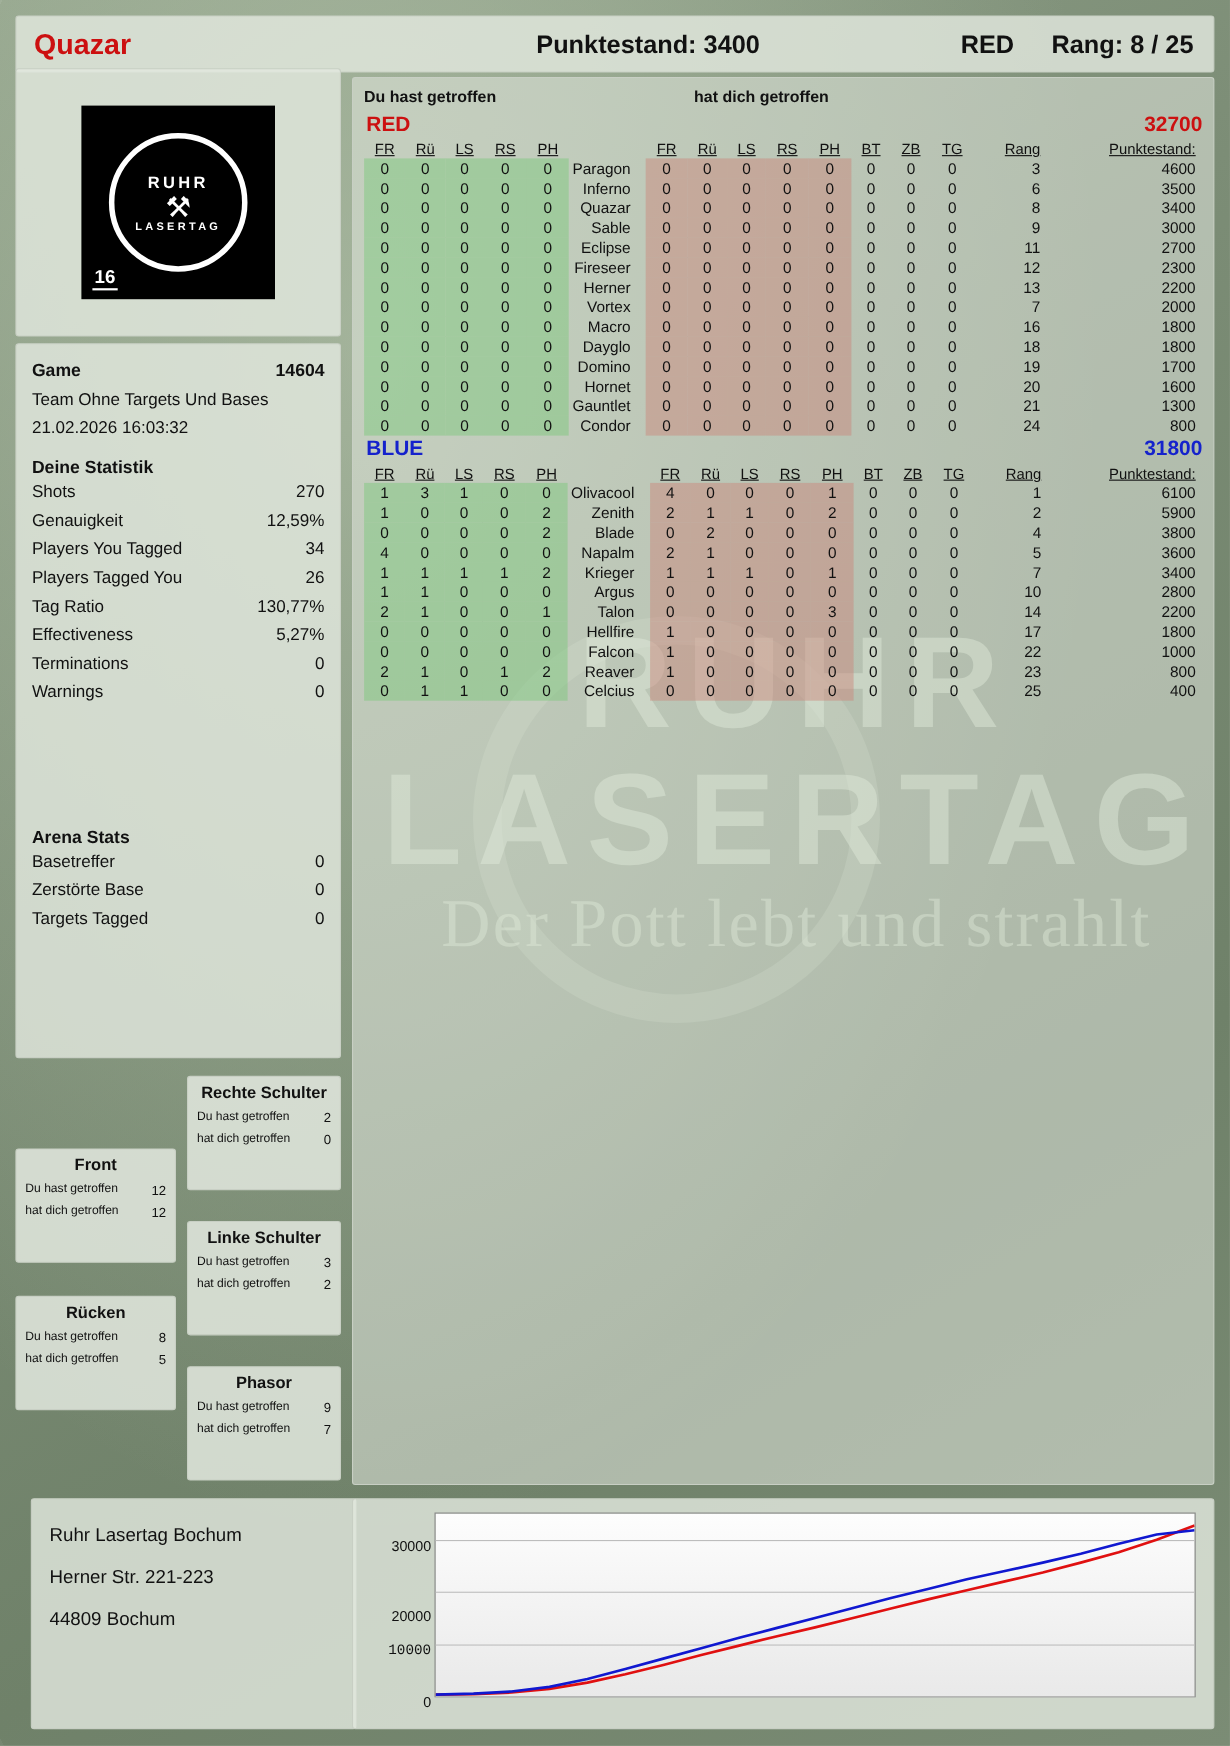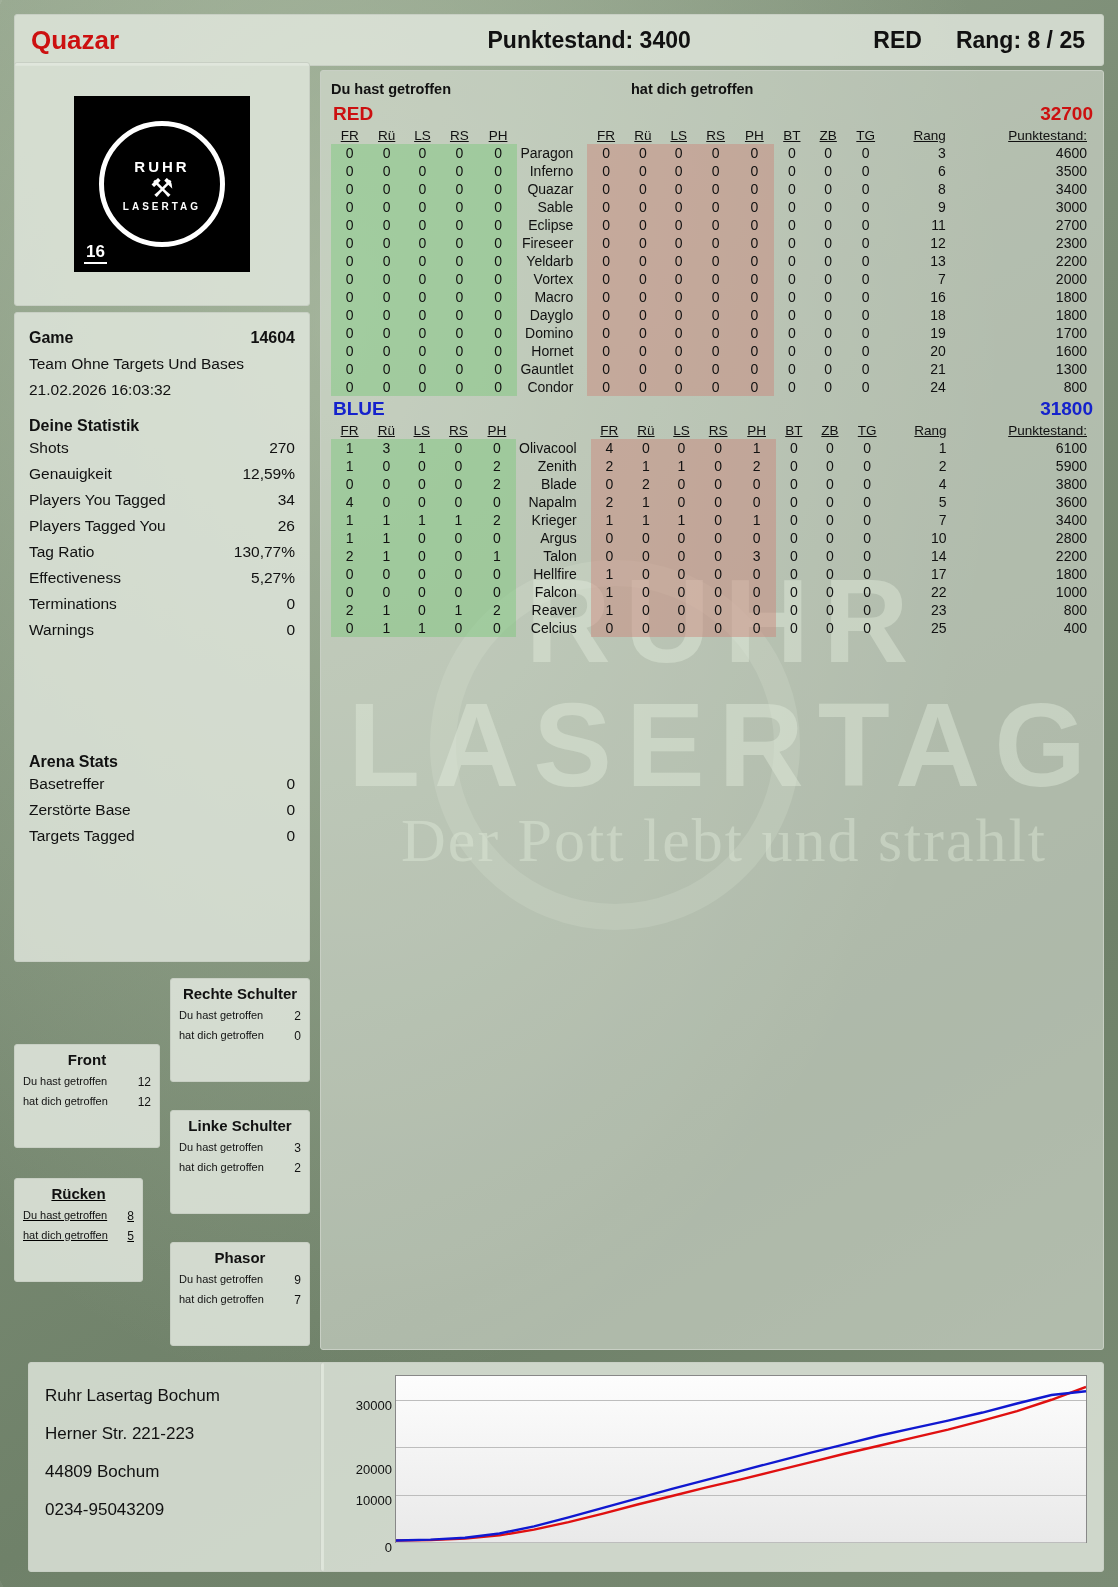--- a/index.html
+++ b/index.html
@@ -83,21 +83,21 @@
   .spacer { height:14px; }
 
   
   .zone { position:absolute; background:rgba(226,232,222,0.86); border:1px solid #c8cfc4; border-radius:3px; padding:6px 8px; }
   .zone h4 { margin:0 0 4px 0; font-size:15px; text-align:center; color:#111;}
   .zrow { display:flex; justify-content:space-between; font-size:11px; color:#111; padding:3px 0; }
   .zrow .zv { font-size:12px; }
   #z-rs { left:170px; top:978px; width:140px; height:104px;}
   #z-front { left:14px; top:1044px; width:146px; height:104px;}
   #z-ls { left:170px; top:1110px; width:140px; height:104px;}
-  #z-back { left:14px; top:1178px; width:129px; height:104px;text-decoration:underline;}
+  #z-back { left:14px; top:1178px; width:146px; height:104px;}
   #z-ph { left:170px; top:1242px; width:140px; height:104px;}
 
   
   #address { left:28px; top:1362px; width:296px; height:210px; padding:14px 16px; }
   #address div { font-size:17px; color:#111; padding:9px 0; }
 
   
   #main { left:320px; top:70px; width:784px; height:1280px; padding:8px 10px; background:rgba(226,232,222,0.55);}
   .colhead { display:flex; font-size:14.5px; font-weight:bold; color:#111; padding:2px 0 4px 0;}
   .teamline { display:flex; justify-content:space-between; font-size:19px; font-weight:bold; padding:2px 0 2px 2px;}
@@ -406,21 +406,21 @@
             <td>0</td>
             <td class="rk">12</td>
             <td class="pts">2300</td>
           </tr>
           <tr>
             <td class="cg">0</td>
             <td class="cg">0</td>
             <td class="cg">0</td>
             <td class="cg">0</td>
             <td class="cg">0</td>
-            <td class="nm">Yeldarb</td>
+            <td class="nm">Herner</td>
             <td class="cr">0</td>
             <td class="cr">0</td>
             <td class="cr">0</td>
             <td class="cr">0</td>
             <td class="cr">0</td>
             <td>0</td>
             <td>0</td>
             <td>0</td>
             <td class="rk">13</td>
             <td class="pts">2200</td>
@@ -779,30 +779,29 @@
           </tr>
         </tbody>
       </table>
     </div>
 </div>
 
 <div class="panel" id="address">
   <div>Ruhr Lasertag Bochum</div>
   <div>Herner Str. 221-223</div>
   <div>44809 Bochum</div>
-  <div>0234-95043209</div>
 </div>
 
 <div class="panel" id="chart">
   <div class="chartwrap" id="chartwrap">
       <div class="plot">
         <div class="gl" style="top: 100%;"></div>
         <div class="ylab" style="top: calc(100% - 2px); left: -64px;">0</div>
         <div class="gl" style="top: 71.4286%;"></div>
-        <div class="ylab" style="top: calc(71.4286% - 2px); left: -64px;">10000</div>
+        <div class="ylab" style="top: calc(71.4286% - 2px); left: -64px; font-family: Liberation Mono, monospace;">10000</div>
         <div class="gl" style="top: 42.8571%;"></div>
         <div class="ylab" style="top: calc(42.8571% - 2px); left: -64px; margin-top: 17px;">20000</div>
         <div class="gl" style="top: 14.2857%;"></div>
         <div class="ylab" style="top: calc(14.2857% - 2px); left: -64px;">30000</div>
         <svg viewBox="0 0 700 174" preserveAspectRatio="none" style="position: absolute; inset: 0px; width: 100%; height: 100%;">
           <path d="M0.0 172.5 L35.0 172.0 L70.0 170.5 L105.0 167.0 L140.0 161.1 L175.0 153.1 L210.0 144.2 L245.0 134.7 L280.0 125.8 L315.0 116.8 L350.0 108.4 L385.0 99.4 L420.0 90.5 L455.0 81.5 L490.0 73.1 L525.0 64.6 L560.0 56.2 L595.0 46.7 L630.0 36.8 L665.0 24.9 L700.0 11.4 " fill="none" stroke="#e01010" stroke-width="2.4" vector-effect="non-scaling-stroke"></path>
           <path d="M0.0 172.5 L35.0 171.5 L70.0 169.5 L105.0 165.1 L140.0 157.6 L175.0 148.1 L210.0 138.2 L245.0 128.3 L280.0 118.3 L315.0 108.9 L350.0 99.4 L385.0 90.0 L420.0 80.5 L455.0 71.6 L490.0 62.6 L525.0 54.7 L560.0 46.7 L595.0 38.3 L630.0 28.8 L665.0 19.9 L700.0 15.9 " fill="none" stroke="#1018d0" stroke-width="2.4" vector-effect="non-scaling-stroke"></path>
         </svg>
       </div>
     </div>

